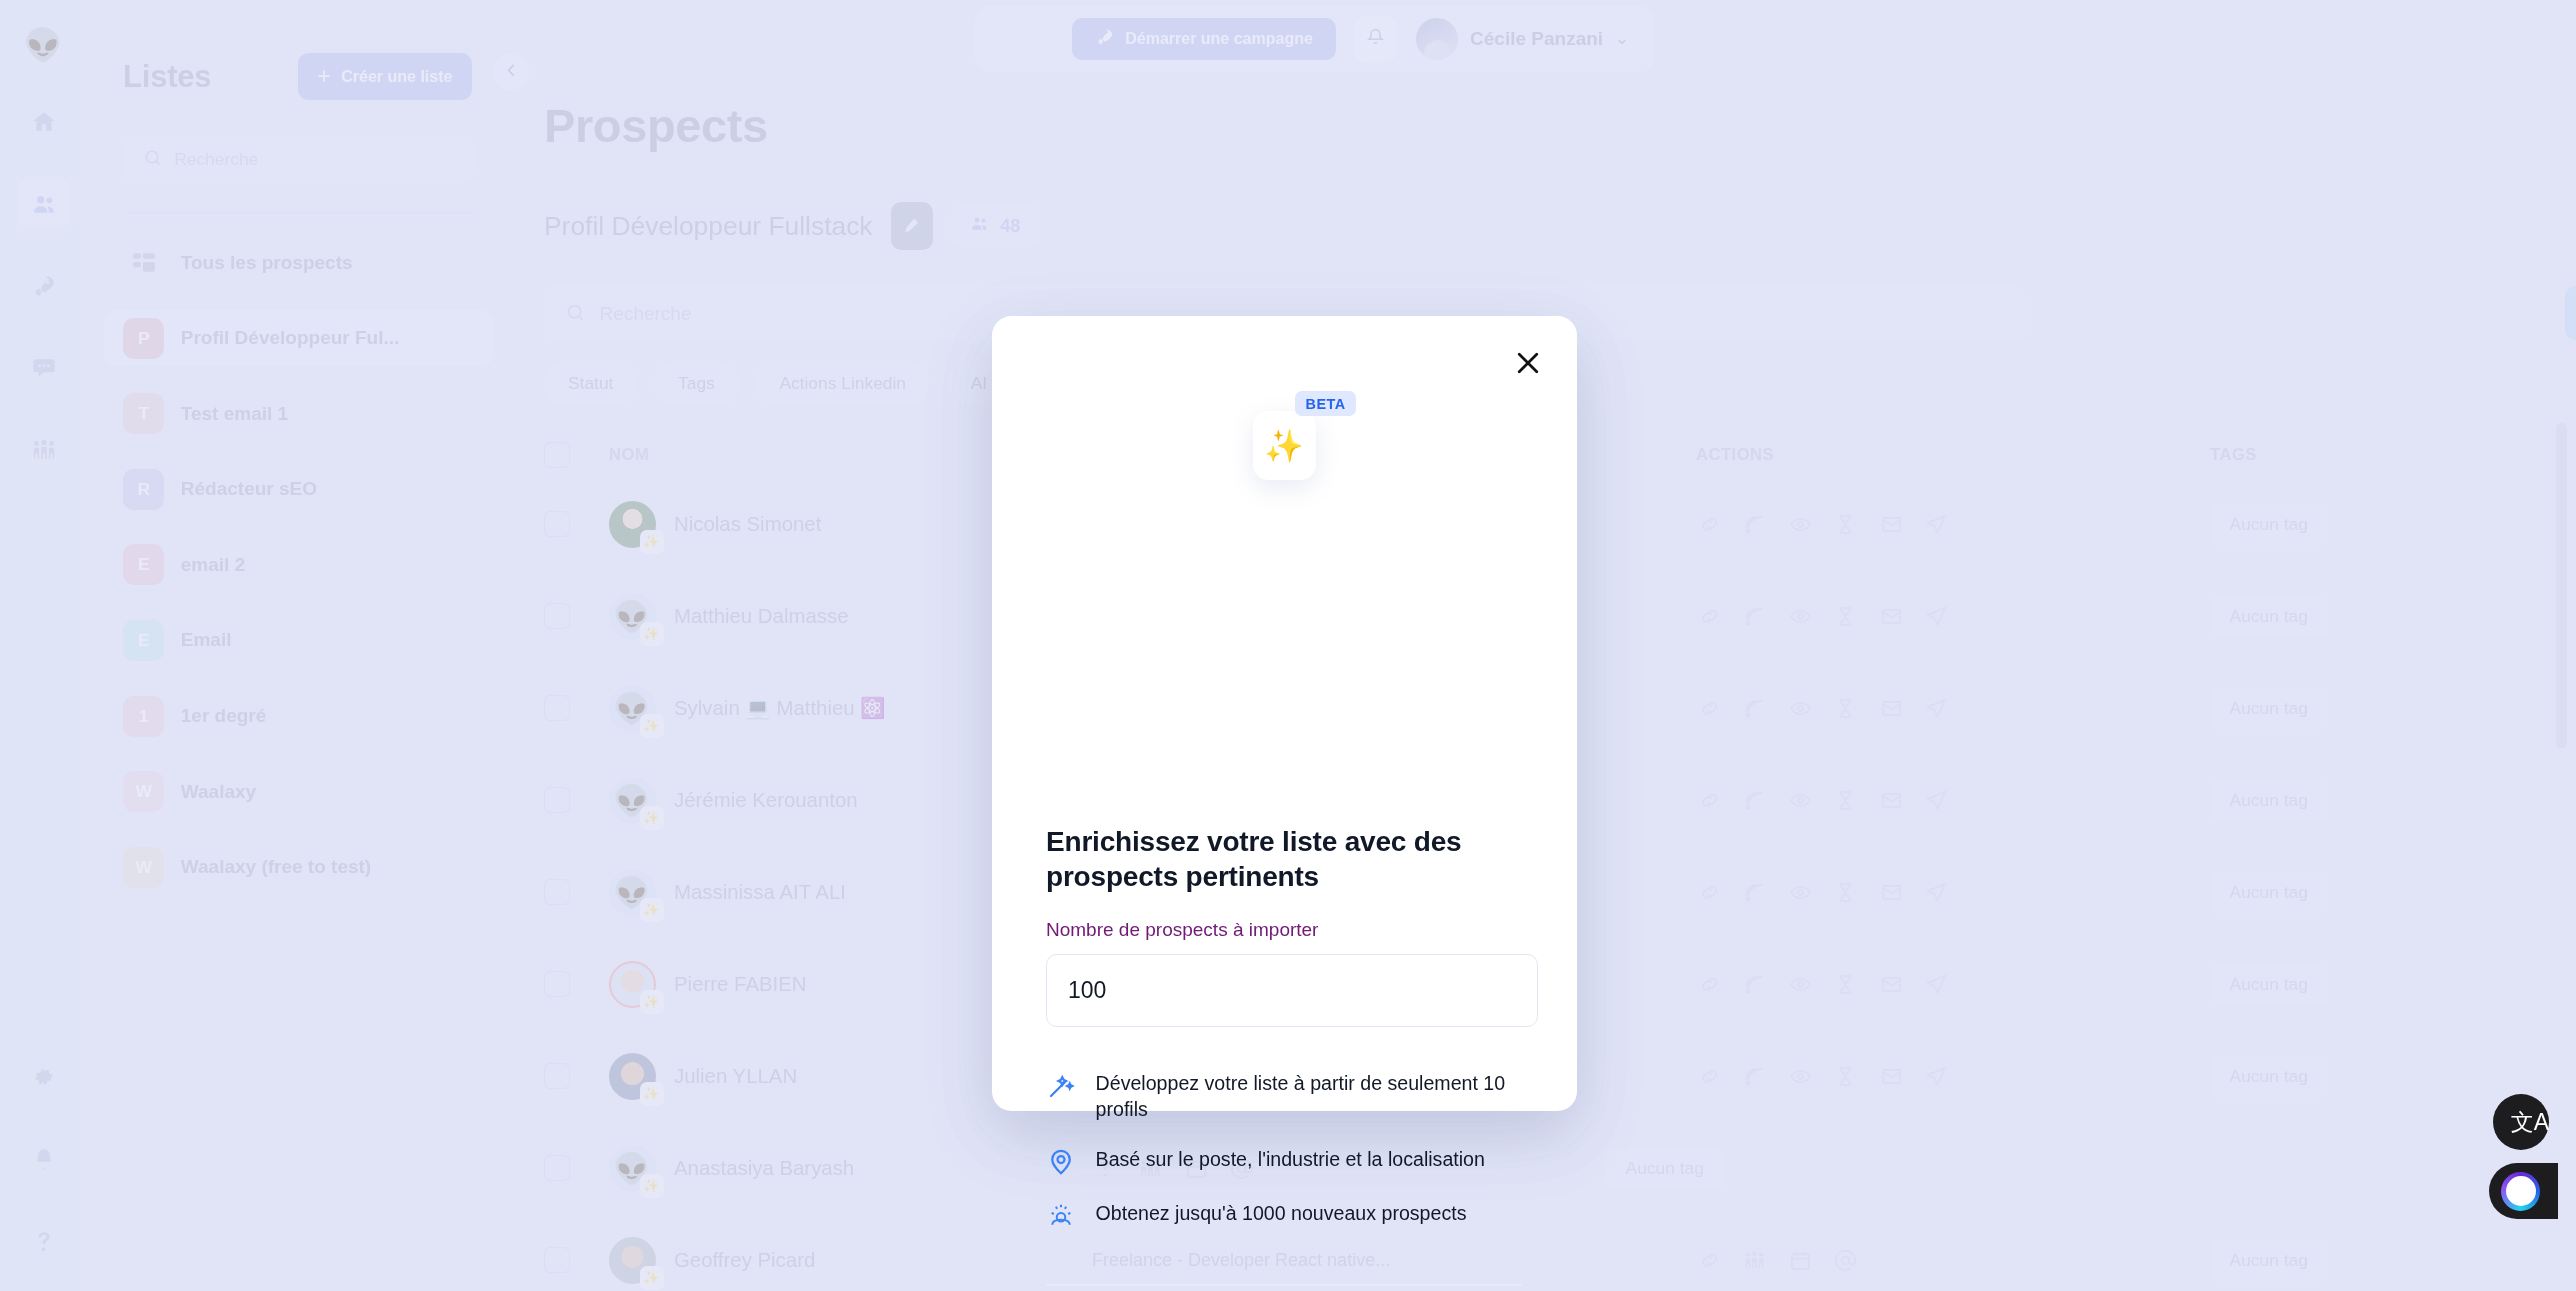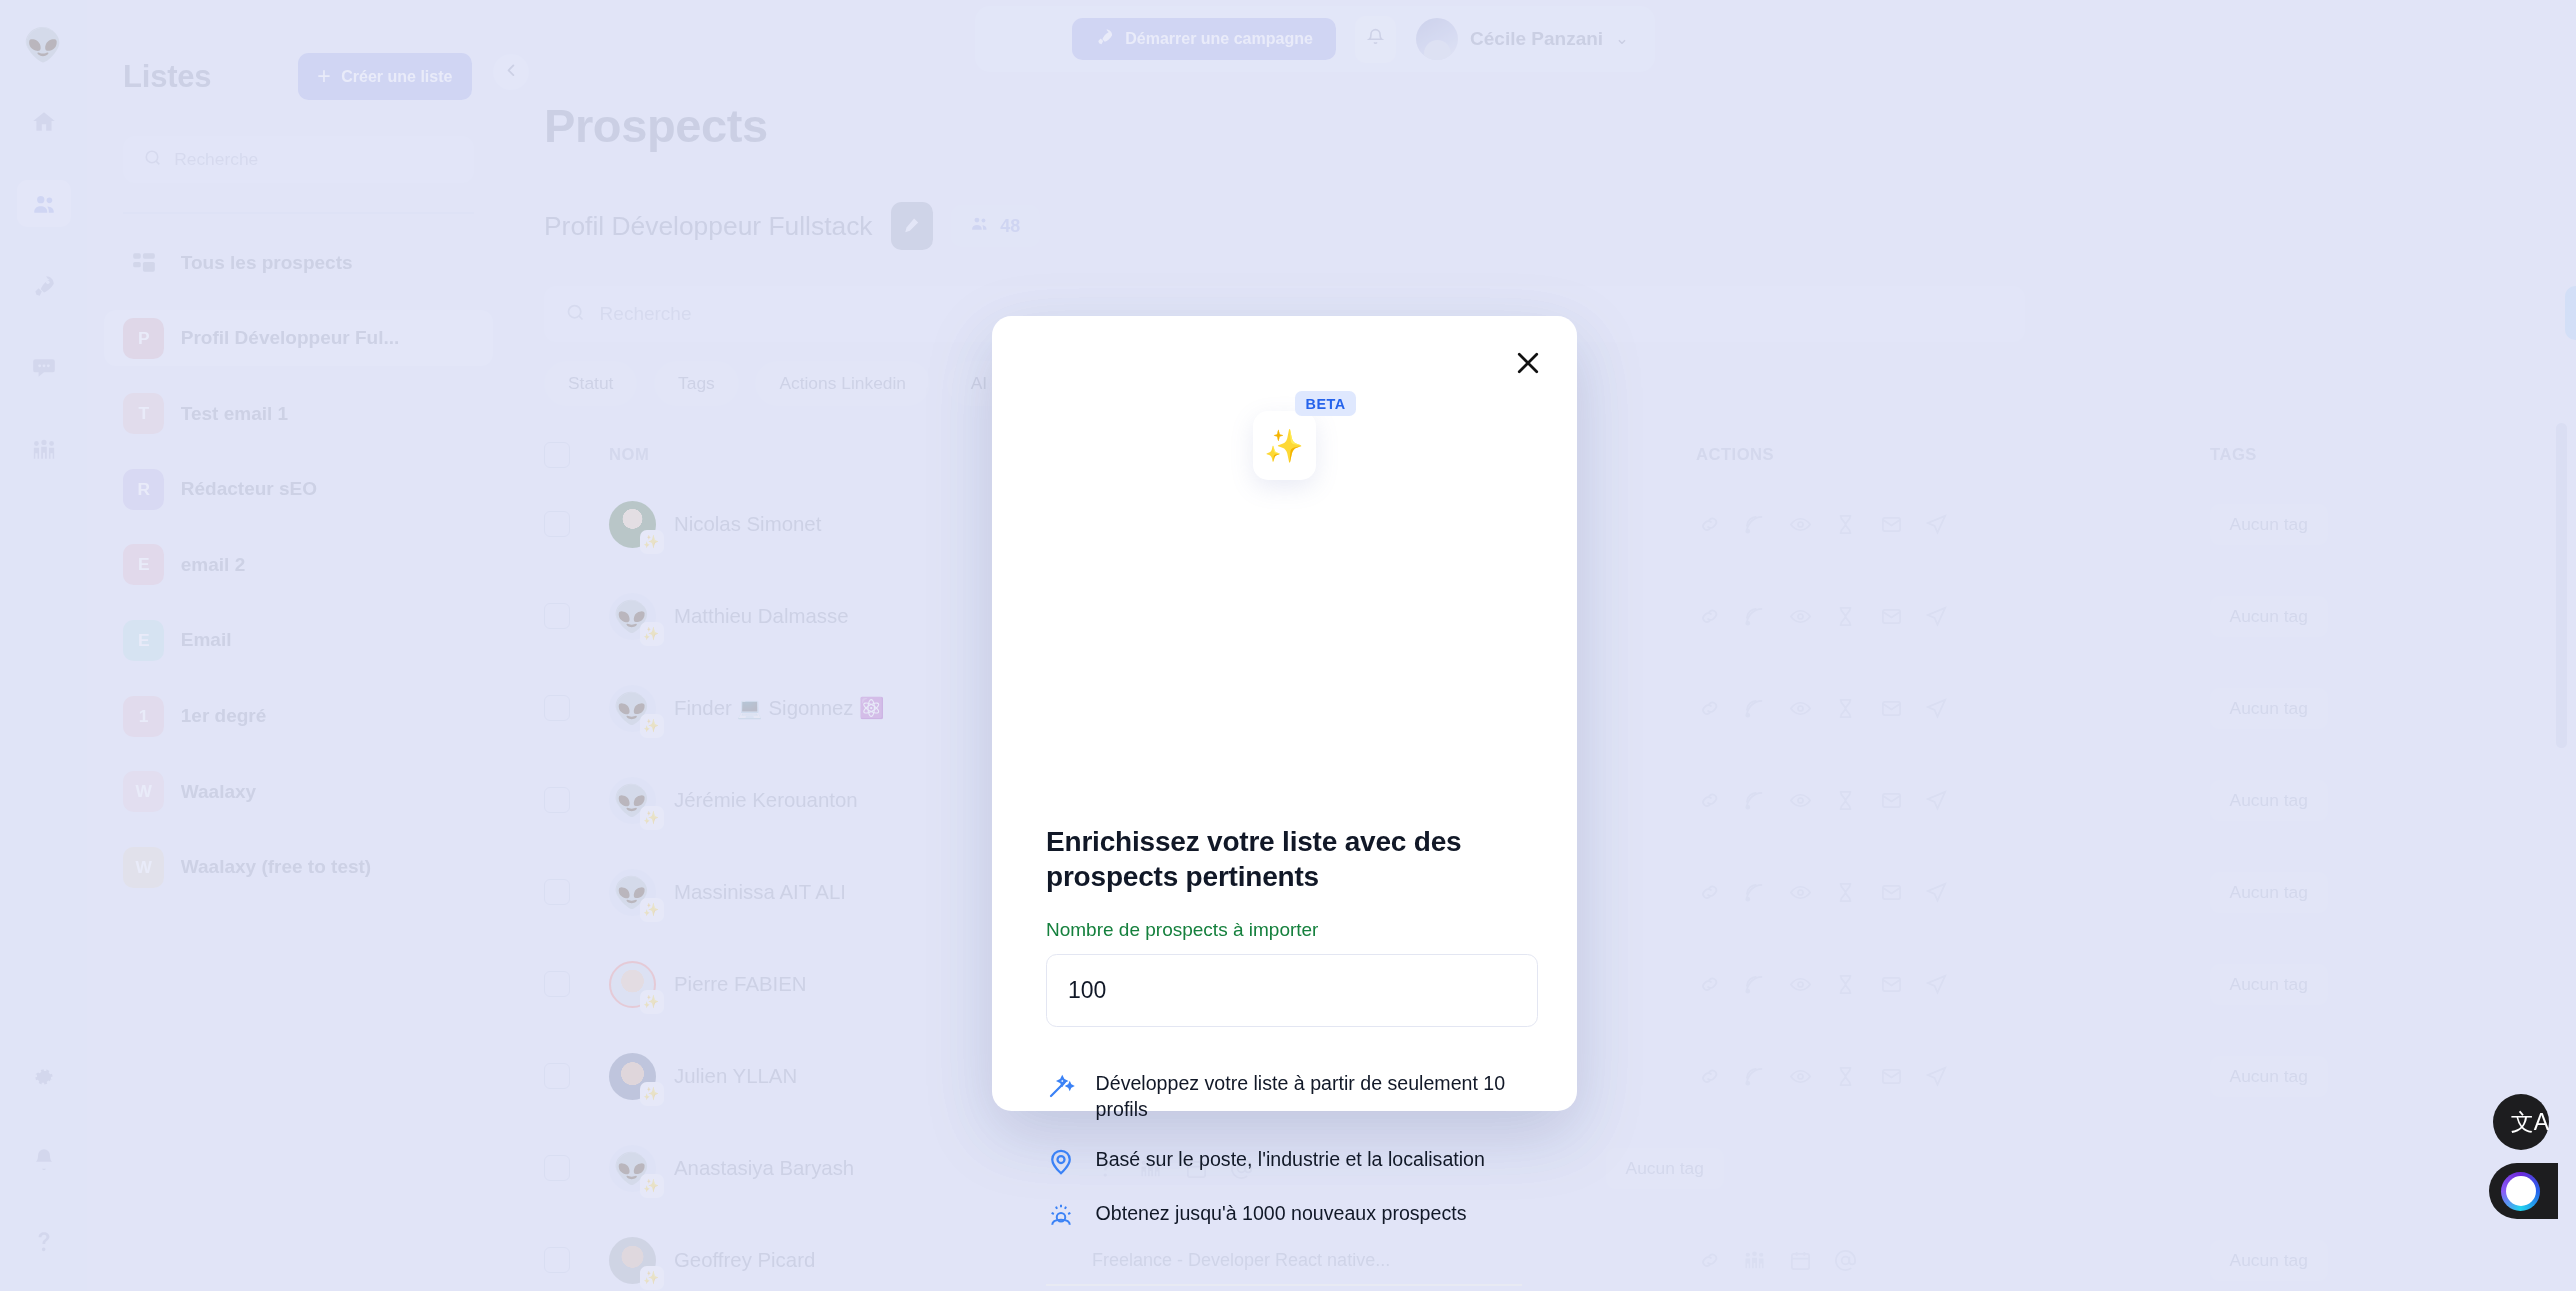--- a/index.html
+++ b/index.html
@@ -179,21 +179,21 @@
     display:flex; align-items:center; justify-content:center; font-size: 32px;
   }
   .beta-badge {
     position: absolute; left: 42px; top: -19.6px; background: #dfe8fe; color: #2563eb;
     font-size: 14.4px; font-weight: 700; padding: 4.5px 10.6px; border-radius: 6.8px; letter-spacing: 0.5px;
   }
   .modal-h1 {
     position: absolute; left: 54px; top: 508px; width: 483px;
     font-size: 28px; font-weight: 700; color: #111827; line-height: 1.25; letter-spacing: -0.2px;
   }
-  .modal-label { position: absolute; left: 54px; top: 603px; font-size: 19px; color: #15803d; }
+  .modal-label { position: absolute; left: 54px; top: 603px; font-size: 19px; color: #701a75; }
   .modal-input {
     position: absolute; left: 54px; top: 638px; width: 492px; height: 73px;
     border: 1.5px solid #e3e6f2; border-radius: 10.6px; background: #fff;
     font-size: 23px; color: #111827; padding: 0 21px; outline: none;
     font-family: "Liberation Sans", sans-serif;
   }
   .bullets { position: absolute; left: 54px; top: 755px; width: 476px; display: flex; flex-direction: column; gap: 24px; }
   .bullet { display: flex; gap: 19.6px; align-items: flex-start; }
   .bullet-ic { width: 30px; height: 30px; flex: none; color: #3b82f6; }
   .bullet-ic svg { width: 30px; height: 30px; display:block; }
@@ -586,21 +586,21 @@
                 </span>
               </div>
               <div class="c-tags"><span class="tag-pill">Aucun tag</span></div>
             </div>
             <div class="t-row">
               <div class="c-check">
                 <div class="cbox"></div>
               </div>
               <div class="c-name">
                 <span class="avatar-row">👽<span class="spark">✨</span></span>
-                <span class="name-txt">Finder 💻 Sigonnez ⚛️</span>
+                <span class="name-txt">Sylvain 💻 Matthieu ⚛️</span>
               </div>
               <div class="c-entr">
                 <div class="entr-txt">Group... Fronte...</div>
               </div>
               <div class="c-act">
                 <span class="act-icon">
                   <svg viewBox="0 0 24 24" fill="none" stroke="currentColor" stroke-width="1.8">
                     <path d="M10 14a4 4 0 0 0 6 .5l2-2a4 4 0 0 0-5.6-5.7l-1.2 1.2"></path>
                     <path d="M14 10a4 4 0 0 0-6-.5l-2 2A4 4 0 0 0 11.6 17l1.2-1.2"></path>
                   </svg>

